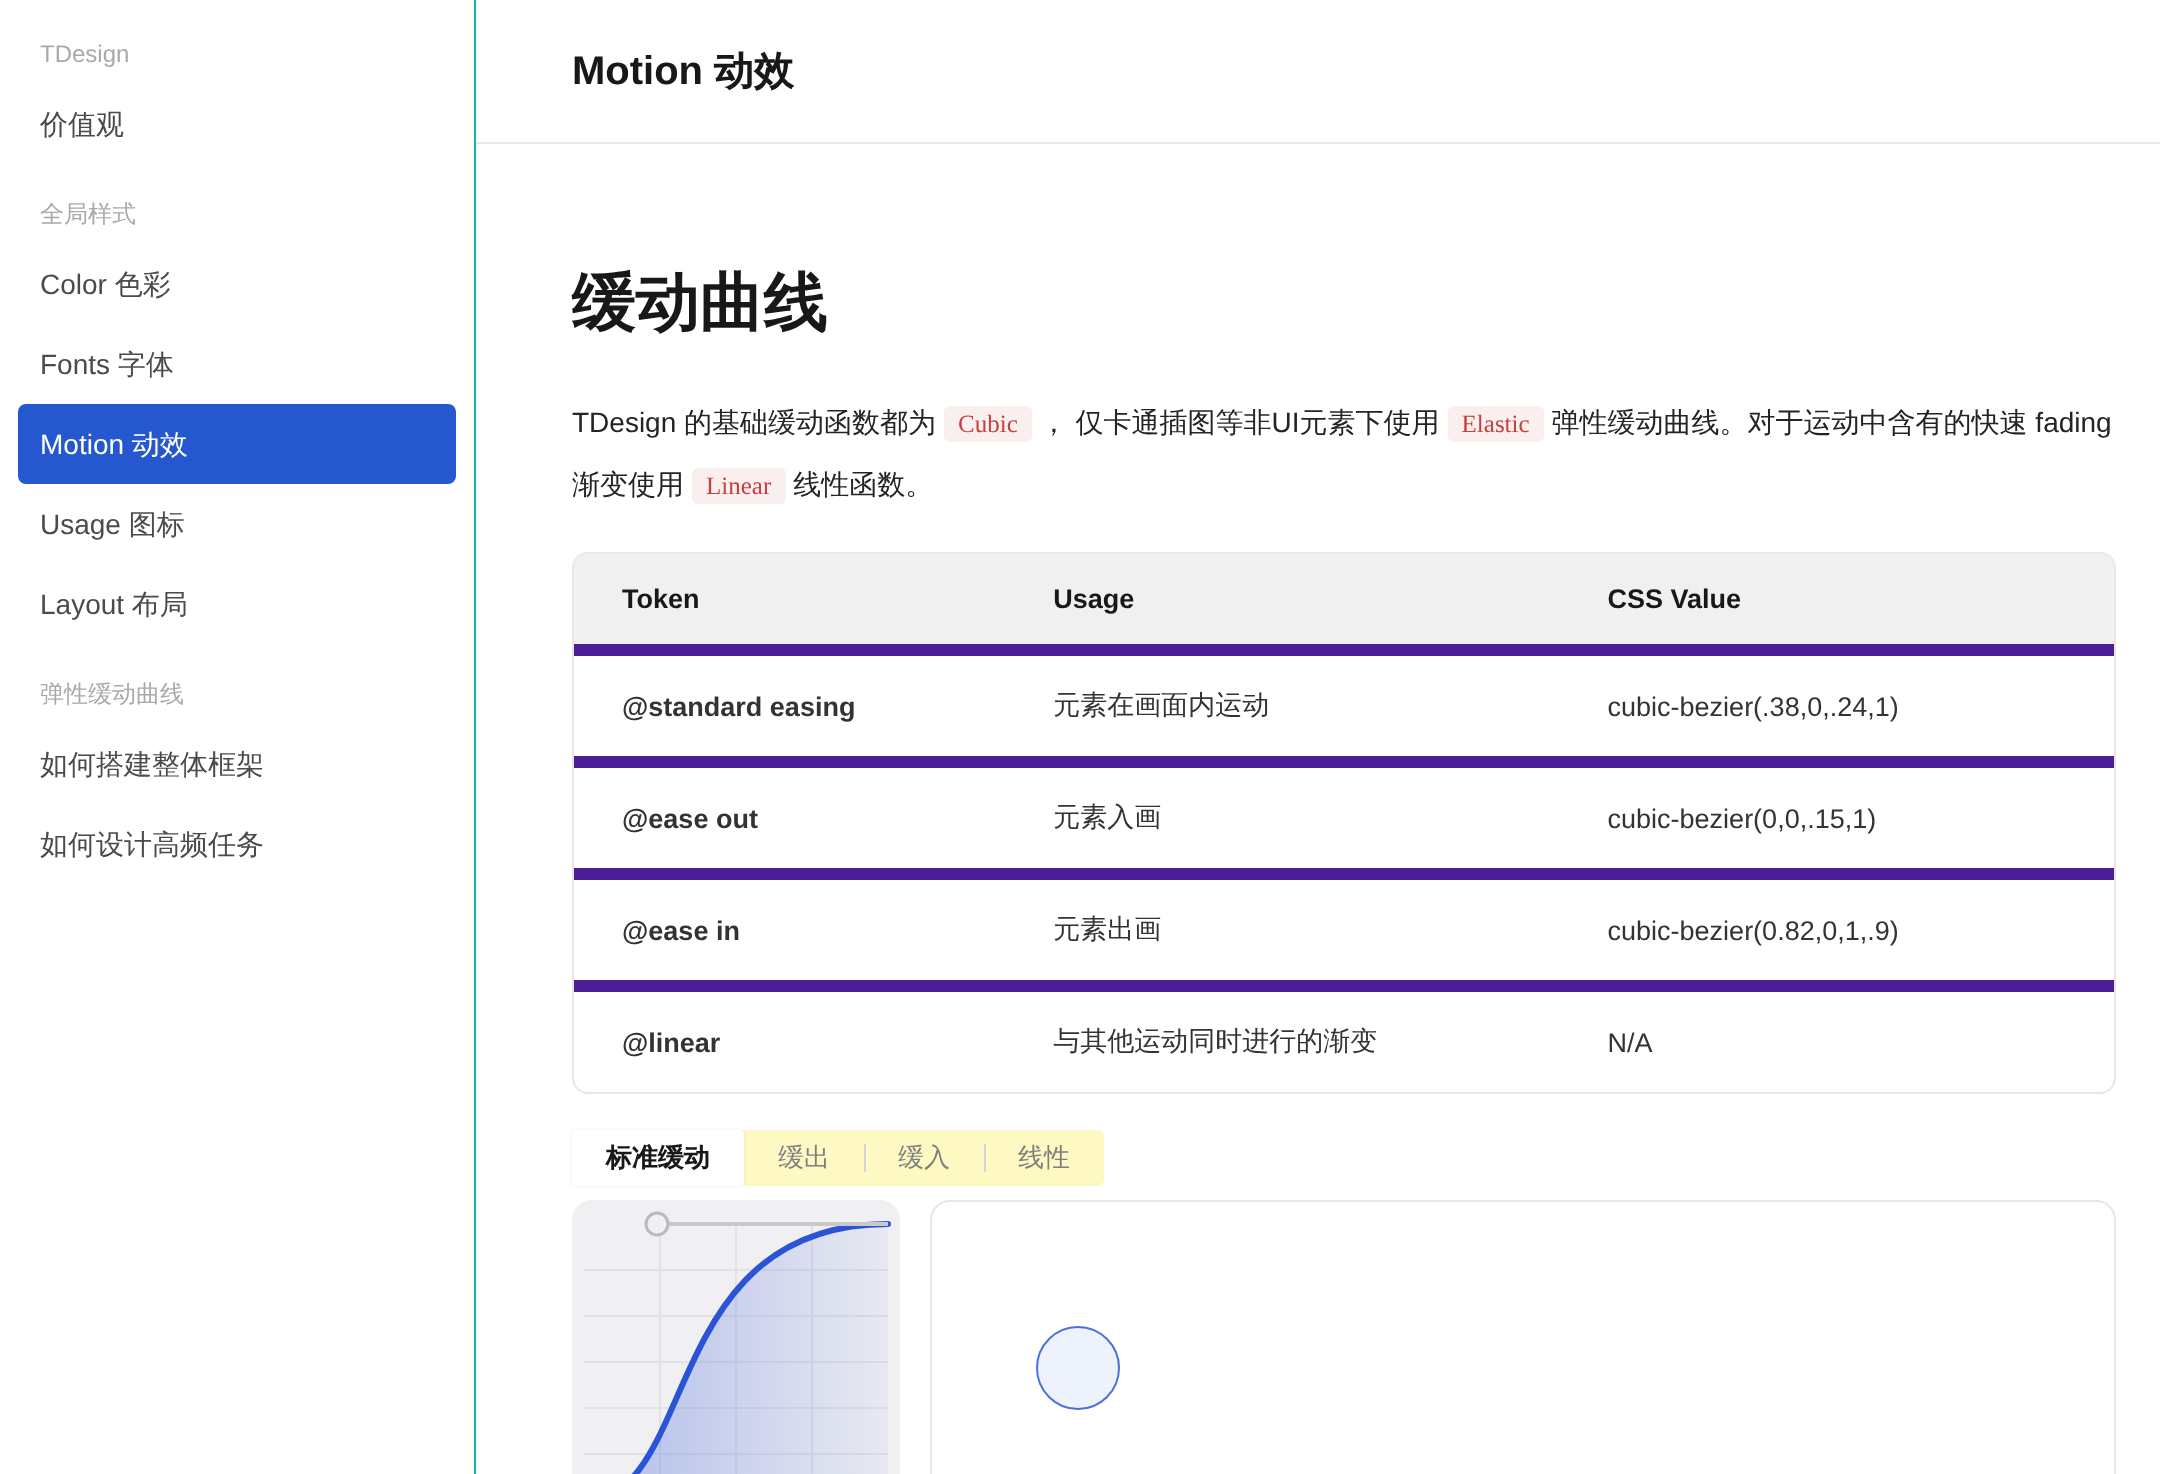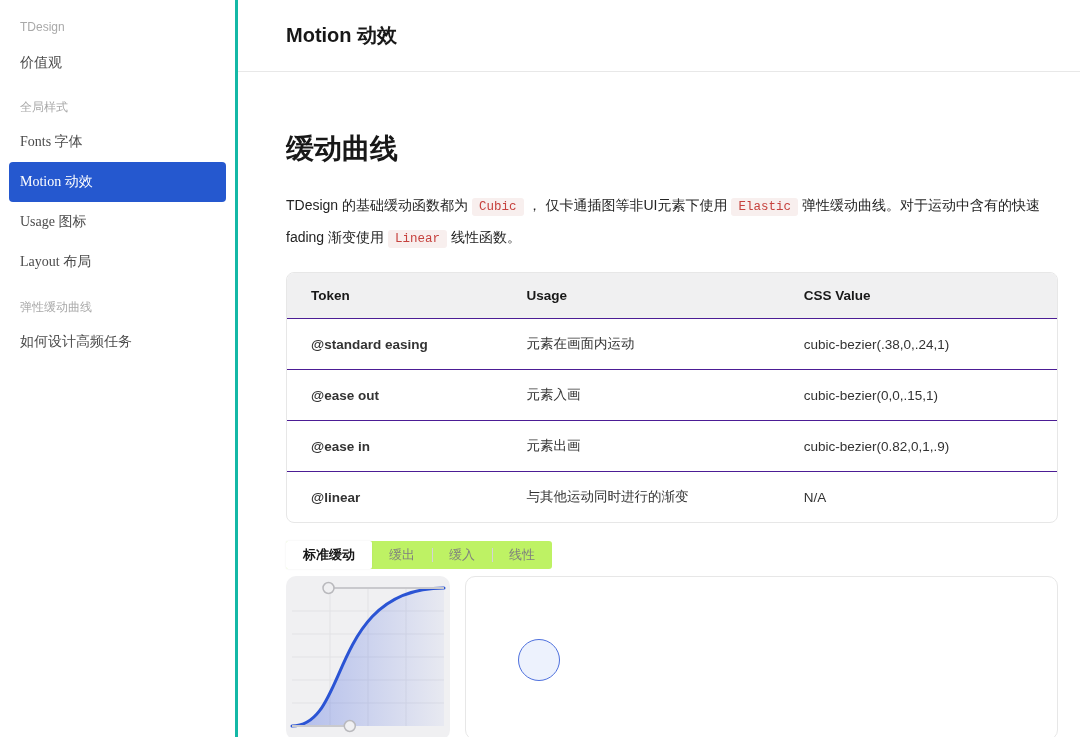--- a/index.html
+++ b/index.html
@@ -7,76 +7,76 @@
   body {
     width:1080px; height:737px; overflow:hidden;
     background:#fff; color:#181818;
     font-family:"Liberation Sans","DejaVu Sans",sans-serif;
   }
   .layout { display:flex; width:1080px; height:737px; }
 
   
   .sidebar {
     width:238px; flex-shrink:0; height:737px;
-    border-right:3px solid #14b8a6;
+    border-right:1px solid #14b8a6;
     padding-top:12px; background:#fff;
   }
   .side-group { margin-bottom:4px; }
-  .side-group + .side-group { margin-top:10px;font-family:Liberation Serif, serif; }
+  .side-group + .side-group { margin-top:10px; }
   .group-header {
     color:#a9a9a9; font-size:12px; line-height:14px;
     padding:8px 20px;
   }
   .side-item {
     font-size:14px; color:#4b4b4b; line-height:20px;
     margin:0 9px; padding:10px 11px; border-radius:4px;
     cursor:pointer; white-space:nowrap;
   }
   .side-item.active { background:#2558cf; color:#fff; }
 
   
   .main { flex:1; min-width:0; }
   .page-header {
     height:72px; display:flex; align-items:center;
     padding-left:48px; border-bottom:1px solid #e8e8e8;
   }
   .page-title { font-size:20px; font-weight:bold; }
 
   .content { padding:0 22px 0 48px; }
-  .section-title { font-size:28px; font-weight:bold; margin:58px 0 22px; }
+  .section-title { font-size:32px; font-weight:bold; margin:58px 0 22px; }
 
   .intro { font-size:14px; line-height:30px; color:#242424; margin:0 0 18px; }
   .inline-code {
-    font-family:Liberation Mono, monospace;
+    font-family:Liberation Serif, serif;
     font-size:12.5px; color:#c6413d; background:#f8efee;
     padding:2px 7px; border-radius:3px; margin:0 4px;
   }
 
   
   .token-table {
     width:100%; border-collapse:separate; border-spacing:0;
     border:1px solid #e7e7e7; border-radius:8px; overflow:hidden;
     font-size:13.5px;
   }
   .token-table th {
     background:#f0f0f1; text-align:left; font-weight:bold;
     padding:15px 24px; color:#181818;
   }
   .token-table th:nth-child(1){ width:28%; }
   .token-table th:nth-child(2){ width:36%; }
   .token-table th:nth-child(3){ width:36%; }
   .token-table td {
-    padding:16px 24px; border-top:1px solid #4c1d95; color:#333;
+    padding:16px 24px; border-top:6px solid #4c1d95; color:#333;
   }
   .token-cell { color:#7b47d6; font-weight:bold; }
 
   
   .tabs {
     display:inline-flex; align-items:stretch; margin-top:18px;
-    background:#bef264; border-radius:3px; height:28px;
+    background:#fef9c3; border-radius:3px; height:28px;
     font-size:13px; color:#7f7f7f;
   }
   .tab { padding:0 17px; line-height:28px; cursor:pointer; position:relative; }
   .tab.active {
     background:#fff; color:#181818; font-weight:bold; border-radius:2px;
     box-shadow:0 0 2px rgba(0,0,0,0.08);
   }
   .tab.sep::before {
     content:""; position:absolute; left:0; top:7px;
     width:1px; height:14px; background:#d4d4d6;
@@ -102,27 +102,29 @@
 
 <div class="layout">
 
   <nav class="sidebar" id="sidebar">
       <div class="side-group">
         <div class="group-header">TDesign</div>
         <div class="side-item">价值观</div>
       </div>
       <div class="side-group">
         <div class="group-header">全局样式</div>
+        <div class="side-item">Color 色彩</div>
         <div class="side-item">Fonts 字体</div>
         <div class="side-item active">Motion 动效</div>
         <div class="side-item">Usage 图标</div>
         <div class="side-item">Layout 布局</div>
       </div>
       <div class="side-group">
         <div class="group-header">弹性缓动曲线</div>
+        <div class="side-item">如何搭建整体框架</div>
         <div class="side-item">如何设计高频任务</div>
       </div>
     </nav>
 
   <div class="main">
     <div class="page-header">
       <span class="page-title">Motion 动效</span>
     </div>
 
     <div class="content">

